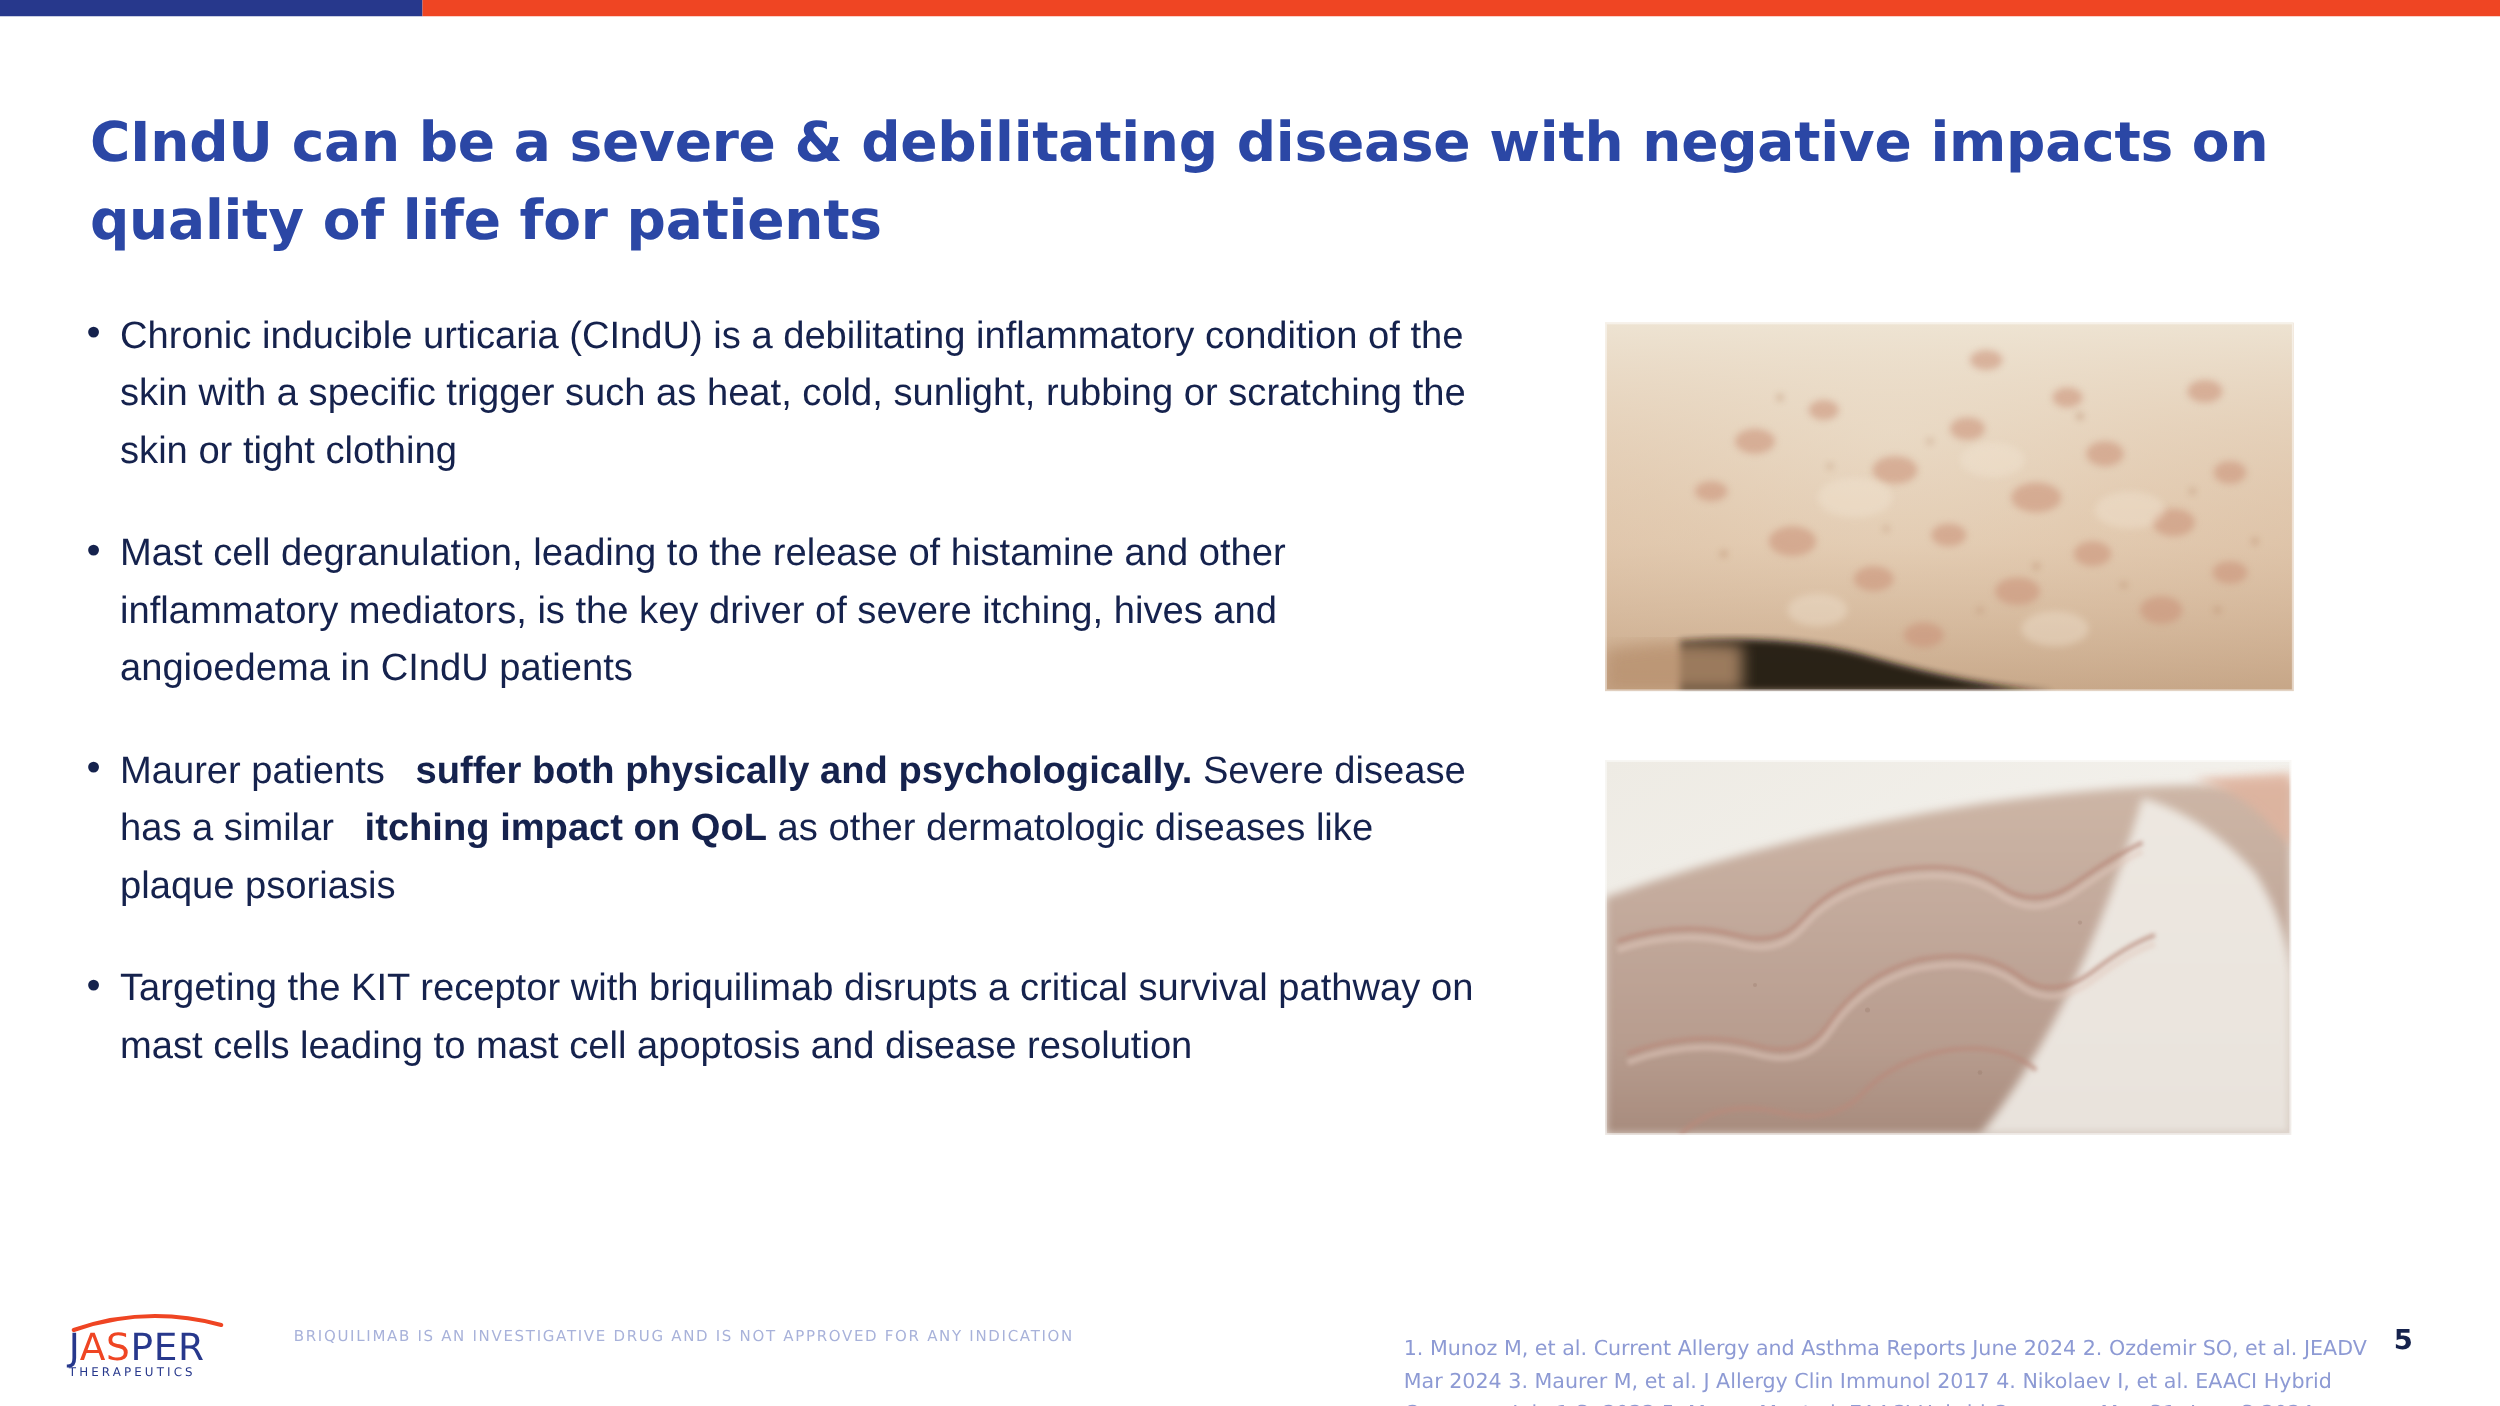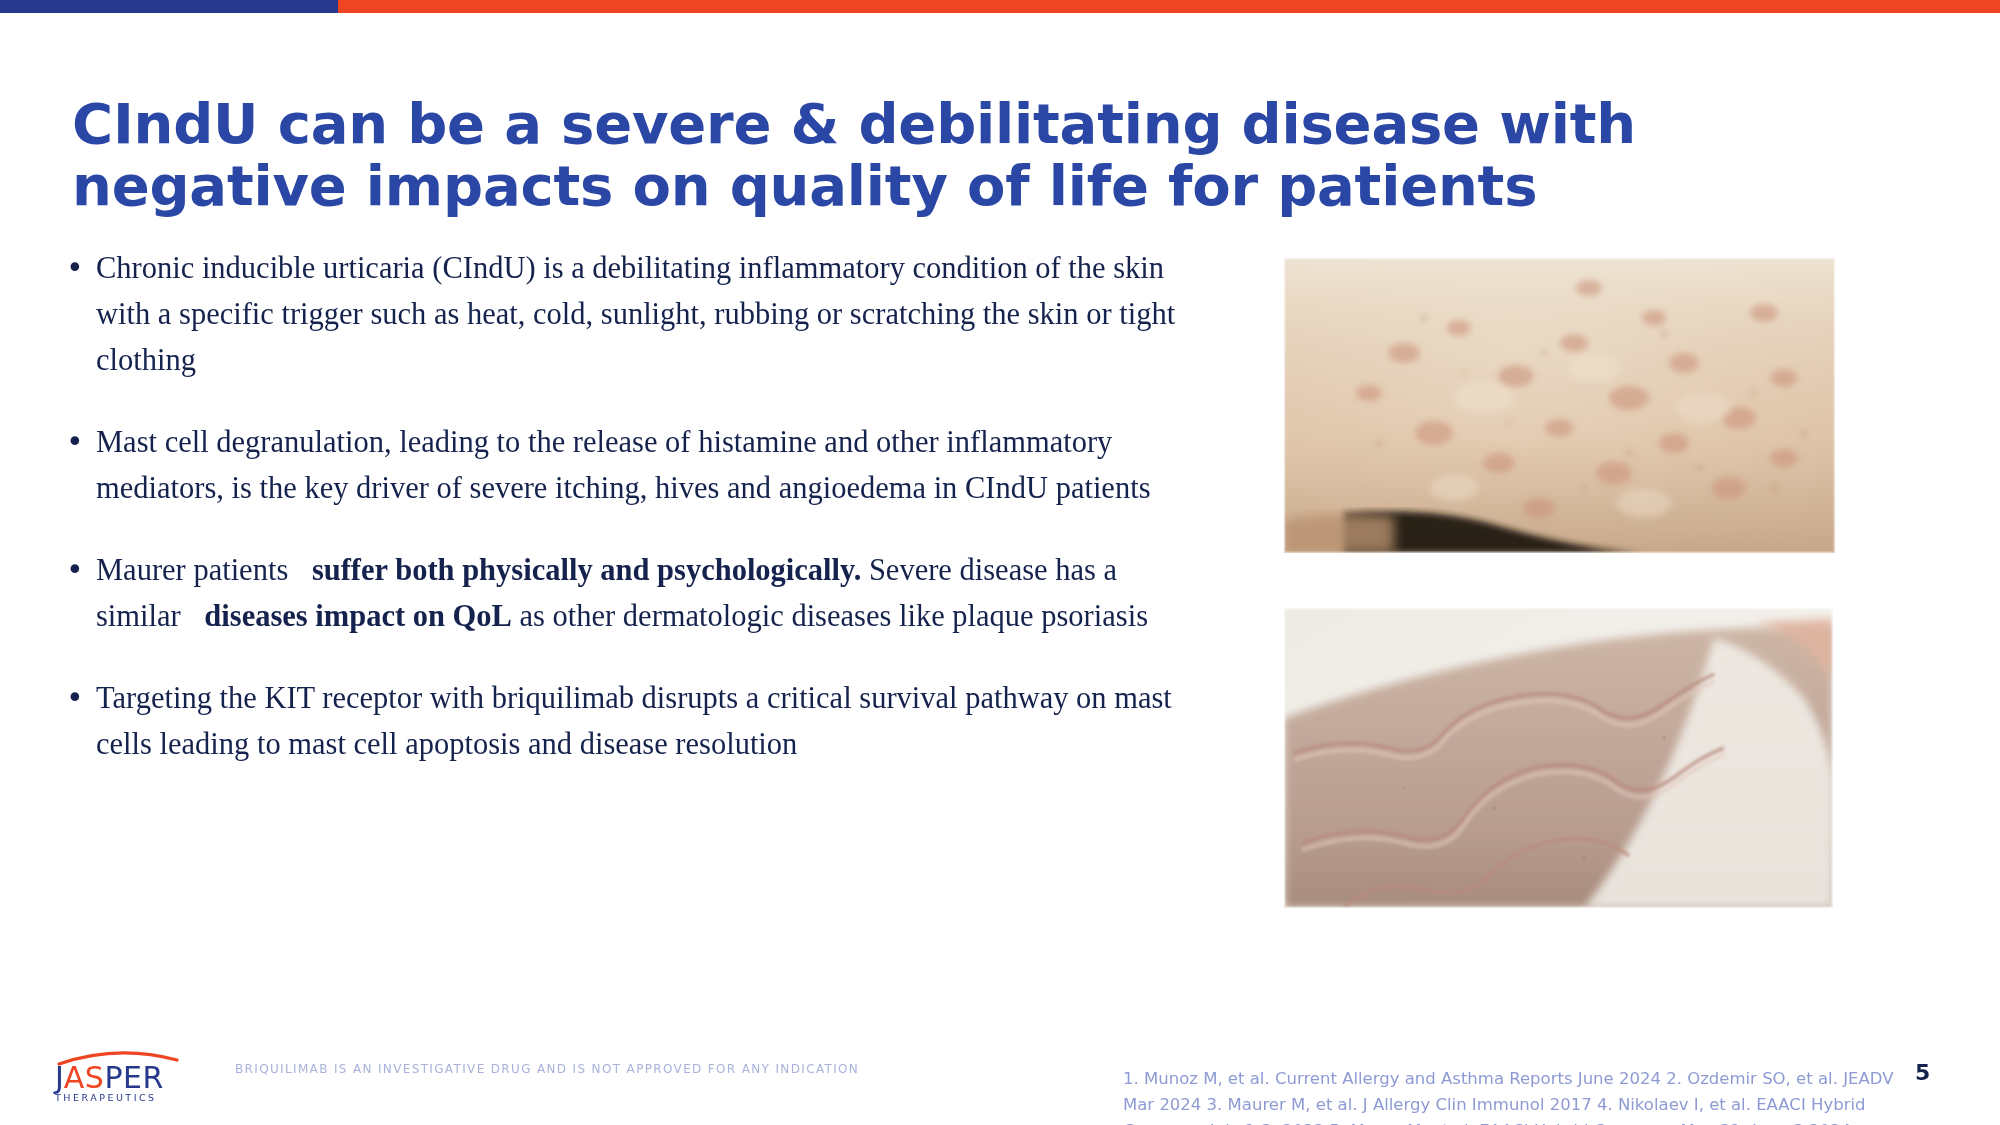--- a/index.html
+++ b/index.html
@@ -37,21 +37,21 @@
 
   
   .slide-title {
     position: absolute;
     left: 72px;
     top: 55px;
     width: 1840px;
     color: #2b47a5;
     font-family: "DejaVu Sans", sans-serif;
     font-weight: bold;
-    font-size: 56px;
+    font-size: 44px;
     line-height: 62px;
     letter-spacing: -0.2px;
   }
 
   
   .bullets {
     position: absolute;
     left: 62px;
     top: 245px;
     width: 1130px;
@@ -70,21 +70,21 @@
     line-height: 46px;
     text-align: left;
     padding-left: 4px;
     box-sizing: border-box;
   }
   .bullet-text {
     flex: 1;
     color: #15224d;
     font-size: 30.5px;
     line-height: 46px;
-    font-family: Liberation Serif, serif;
+    font-family: Liberation Sans, sans-serif;
   }
   .bullet-text b { font-weight: bold; margin-left: 16px; }
 
   
   .photo {
     position: absolute;
     overflow: hidden;
     background: #f6f1ea;
   }
   #photo-hives {
@@ -154,21 +154,21 @@
     <div class="bullet-row">
       <div class="bullet-dot">•</div>
       <div class="bullet-text"><span>Chronic inducible urticaria (CIndU) is a debilitating inflammatory condition of the skin with a specific trigger such as heat, cold, sunlight, rubbing or scratching the skin or tight clothing</span></div>
     </div>
     <div class="bullet-row">
       <div class="bullet-dot">•</div>
       <div class="bullet-text"><span>Mast cell degranulation, leading to the release of histamine and other inflammatory mediators, is the key driver of severe itching, hives and angioedema in CIndU patients</span></div>
     </div>
     <div class="bullet-row">
       <div class="bullet-dot">•</div>
-      <div class="bullet-text"><span>Maurer patients </span><b>suffer both physically and psychologically.</b><span> Severe disease has a similar </span><b>diseases impact on QoL</b><span> as other dermatologic diseases like plaque psoriasis</span></div>
+      <div class="bullet-text"><span>Maurer patients </span><b>suffer both physically and psychologically.</b><span> Severe disease has a similar </span><b>itching impact on QoL</b><span> as other dermatologic diseases like plaque psoriasis</span></div>
     </div>
     <div class="bullet-row">
       <div class="bullet-dot">•</div>
       <div class="bullet-text"><span>Targeting the KIT receptor with briquilimab disrupts a critical survival pathway on mast cells leading to mast cell apoptosis and disease resolution</span></div>
     </div>
   </div>
 
 <div class="photo" id="photo-hives">
   <svg viewBox="0 0 551 295" preserveAspectRatio="none">
     <defs>

